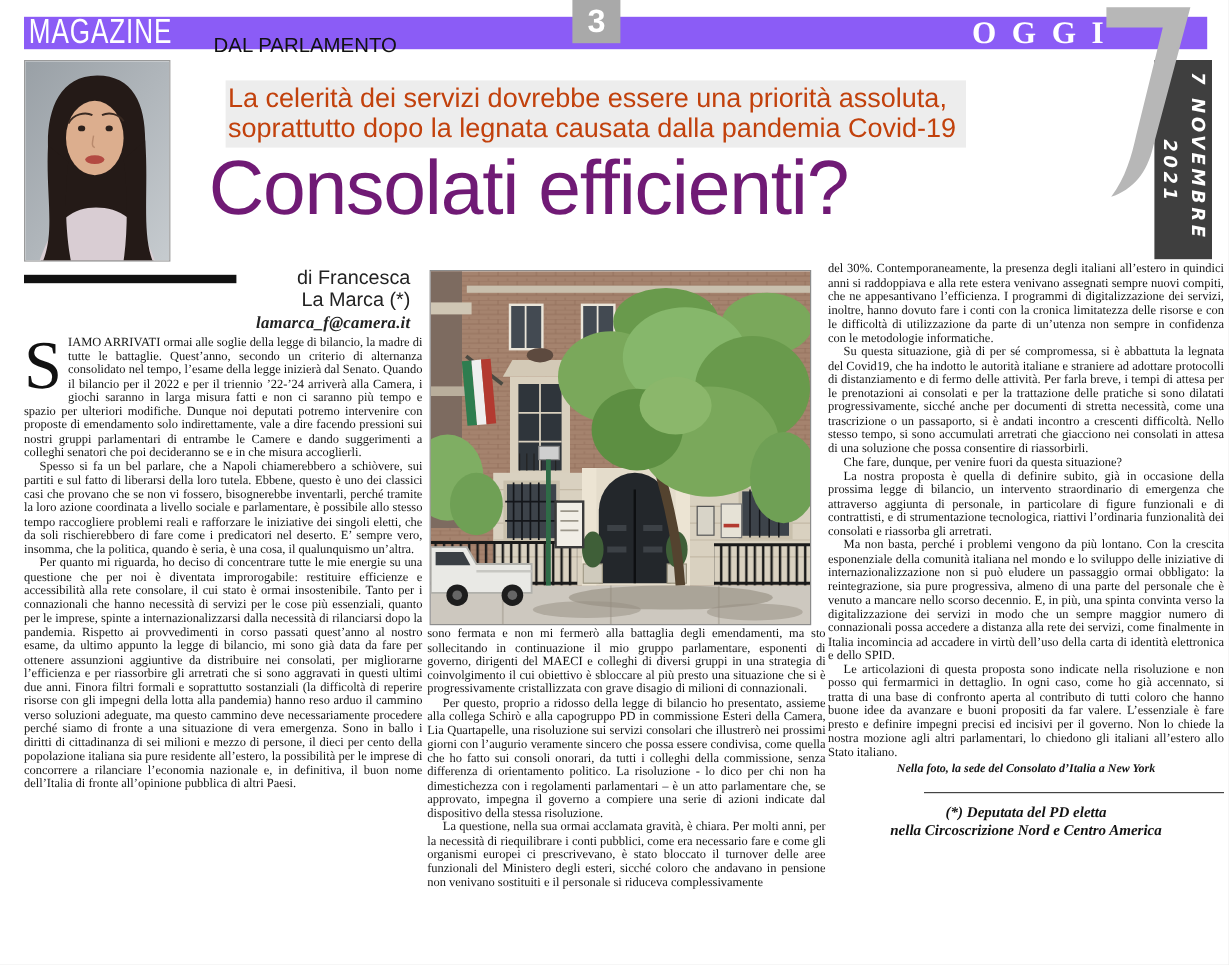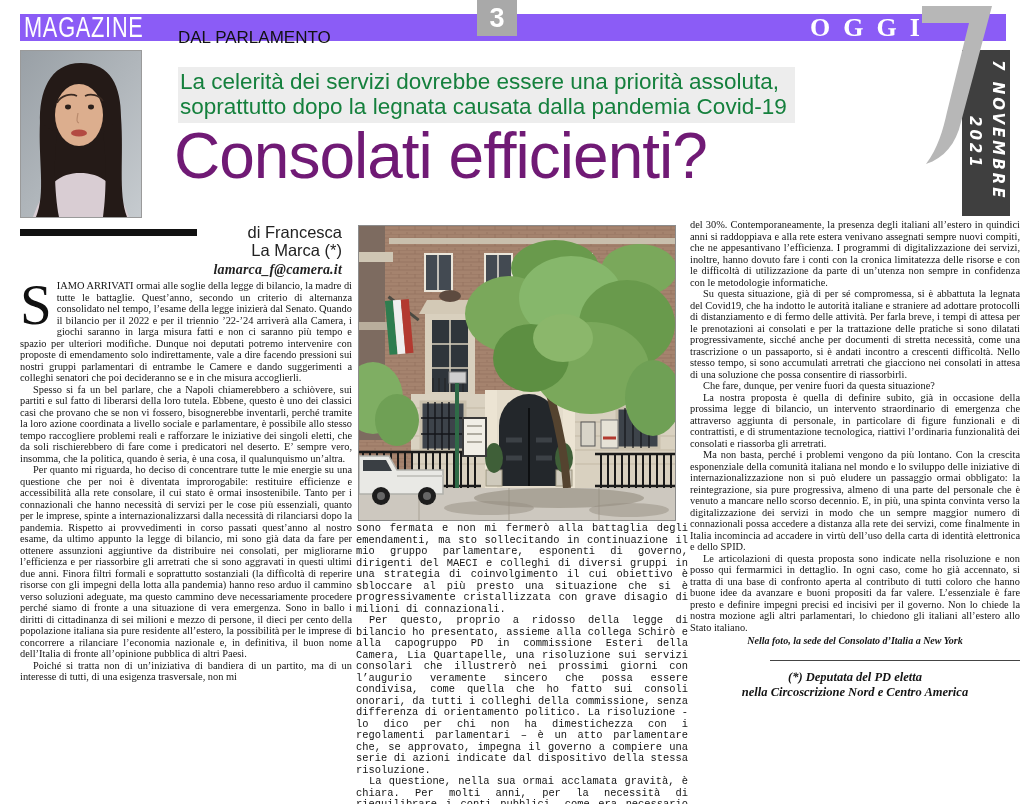--- a/index.html
+++ b/index.html
@@ -20,35 +20,35 @@
                 font-family:"DejaVu Sans",sans-serif;font-weight:bold;font-style:italic;
                 font-size:15px;letter-spacing:3px;line-height:23px;}
   .ribbon-inner span{display:block;}
   .ribbon-inner .v2{margin-inline-start:56px;}
 
   
   .author-photo{position:absolute;left:20px;top:50px;width:120px;height:166px;border:1px solid #9a9a9a;}
   .underbar{position:absolute;left:20px;top:229px;width:177px;height:7px;background:#111;}
   .kicker{position:absolute;left:178px;top:28px;font-family:"Liberation Sans",sans-serif;
           font-weight:normal;font-size:17px;color:#111;}
-  .standfirst{position:absolute;left:178px;top:67px;background:#ededed;padding:2px 8px 4px 2px;
-              font-family:"Liberation Sans",sans-serif;font-size:22.5px;line-height:25px;color:#15803d;width:fit-content;}
+  .standfirst{position:absolute;left:188px;top:67px;background:#ededed;padding:2px 8px 4px 2px;
+              font-family:"Liberation Sans",sans-serif;font-size:22.5px;line-height:25px;color:#c2410c;width:fit-content;}
   .headline{position:absolute;left:174px;top:122px;width:800px;font-family:Liberation Sans, sans-serif;
             font-size:64px;line-height:68px;font-weight:normal;letter-spacing:-1px;color:#701a75;white-space:nowrap;}
   .byline{position:absolute;left:196px;top:223px;width:146px;text-align:right;
           font-family:"Liberation Sans",sans-serif;font-size:16.5px;line-height:18px;color:#222;}
   .byline .email{font-family:"Liberation Serif",serif;font-weight:bold;font-style:italic;
                  font-size:14px;margin-top:2px;letter-spacing:.2px;}
 
   
   .col{position:absolute;text-align:justify;font-size:10.4px;line-height:11.5px;color:#141414;overflow:hidden;}
   .col p{margin:0;text-indent:13px;}
   .col .flow p:first-child.cont{text-indent:0;}
   .col1{left:20px;top:280px;width:332px;height:524px;}
-  .col2{left:356px;top:523px;width:332px;height:281px;font-family:Liberation Mono, monospace;}
+  .col2{left:356px;top:523px;width:332px;height:281px;}
   .col3{left:690px;top:219px;width:330px;height:585px;}
   .first-para{text-indent:0 !important;}
   .dropcap{float:left;font-size:57px;line-height:46px;padding:2px 5px 0 0;color:#111;}
 
   .consulate{position:absolute;left:358px;top:225px;width:316px;height:294px;border:1px solid #8c8c8c;}
 
   .caption{margin-top:26px;text-indent:0 !important;text-align:center;font-weight:bold;
            font-style:italic;font-size:10px;line-height:15px;}
   .cap-rule{width:250px;border:none;border-top:1px solid #444;margin:12px 0 9px auto;}
   .credit{text-align:center;text-indent:0 !important;font-weight:bold;font-style:italic;
@@ -236,21 +236,20 @@
     </svg>
   </div>
 
   <div class="col col1">
     <p class="first-para">
       <span class="dropcap">S</span><span>IAMO ARRIVATI ormai alle soglie della legge di bilancio, la madre di tutte le battaglie. Quest’anno, secondo un criterio di alternanza consolidato nel tempo, l’esame della legge inizierà dal Senato. Quando il bilancio per il 2022 e per il triennio ’22-’24 arriverà alla Camera, i giochi saranno in larga misura fatti e non ci saranno più tempo e spazio per ulteriori modifiche. Dunque noi deputati potremo intervenire con proposte di emendamento solo indirettamente, vale a dire facendo pressioni sui nostri gruppi parlamentari di entrambe le Camere e dando suggerimenti a colleghi senatori che poi decideranno se e in che misura accoglierli.</span>
     </p>
     <div class="flow">
         <p>Spesso si fa un bel parlare, che a Napoli chiamerebbero a schiòvere, sui partiti e sul fatto di liberarsi della loro tutela. Ebbene, questo è uno dei classici casi che provano che se non vi fossero, bisognerebbe inventarli, perché tramite la loro azione coordinata a livello sociale e parlamentare, è possibile allo stesso tempo raccogliere problemi reali e rafforzare le iniziative dei singoli eletti, che da soli rischierebbero di fare come i predicatori nel deserto. E’ sempre vero, insomma, che la politica, quando è seria, è una cosa, il qualunquismo un’altra.</p>
         <p>Per quanto mi riguarda, ho deciso di concentrare tutte le mie energie su una questione che per noi è diventata improrogabile: restituire efficienze e accessibilità alla rete consolare, il cui stato è ormai insostenibile. Tanto per i connazionali che hanno necessità di servizi per le cose più essenziali, quanto per le imprese, spinte a internazionalizzarsi dalla necessità di rilanciarsi dopo la pandemia. Rispetto ai provvedimenti in corso passati quest’anno al nostro esame, da ultimo appunto la legge di bilancio, mi sono già data da fare per ottenere assunzioni aggiuntive da distribuire nei consolati, per migliorarne l’efficienza e per riassorbire gli arretrati che si sono aggravati in questi ultimi due anni. Finora filtri formali e soprattutto sostanziali (la difficoltà di reperire risorse con gli impegni della lotta alla pandemia) hanno reso arduo il cammino verso soluzioni adeguate, ma questo cammino deve necessariamente procedere perché siamo di fronte a una situazione di vera emergenza. Sono in ballo i diritti di cittadinanza di sei milioni e mezzo di persone, il dieci per cento della popolazione italiana sia pure residente all’estero, la possibilità per le imprese di concorrere a rilanciare l’economia nazionale e, in definitiva, il buon nome dell’Italia di fronte all’opinione pubblica di altri Paesi.</p>
-        <p>Poiché si tratta non di un’iniziativa di bandiera di un partito, ma di un interesse di tutti, di una esigenza trasversale, non mi</p>
       </div>
   </div>
 
   <div class="col col2">
     <div class="flow cont-first">
         <p class="cont">sono fermata e non mi fermerò alla battaglia degli emendamenti, ma sto sollecitando in continuazione il mio gruppo parlamentare, esponenti di governo, dirigenti del MAECI e colleghi di diversi gruppi in una strategia di coinvolgimento il cui obiettivo è sbloccare al più presto una situazione che si è progressivamente cristallizzata con grave disagio di milioni di connazionali.</p>
         <p>Per questo, proprio a ridosso della legge di bilancio ho presentato, assieme alla collega Schirò e alla capogruppo PD in commissione Esteri della Camera, Lia Quartapelle, una risoluzione sui servizi consolari che illustrerò nei prossimi giorni con l’augurio veramente sincero che possa essere condivisa, come quella che ho fatto sui consoli onorari, da tutti i colleghi della commissione, senza differenza di orientamento politico. La risoluzione - lo dico per chi non ha dimestichezza con i regolamenti parlamentari – è un atto parlamentare che, se approvato, impegna il governo a compiere una serie di azioni indicate dal dispositivo della stessa risoluzione.</p>
         <p>La questione, nella sua ormai acclamata gravità, è chiara. Per molti anni, per la necessità di riequilibrare i conti pubblici, come era necessario fare e come gli organismi europei ci prescrivevano, è stato bloccato il turnover delle aree funzionali del Ministero degli esteri, sicché coloro che andavano in pensione non venivano sostituiti e il personale si riduceva complessivamente</p>
       </div>
   </div>

